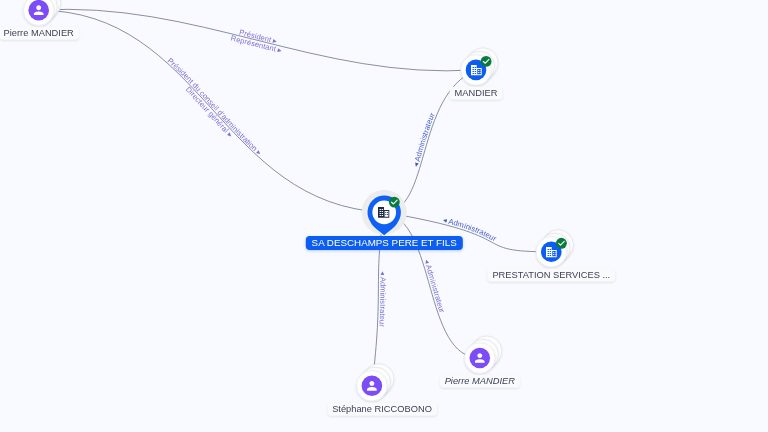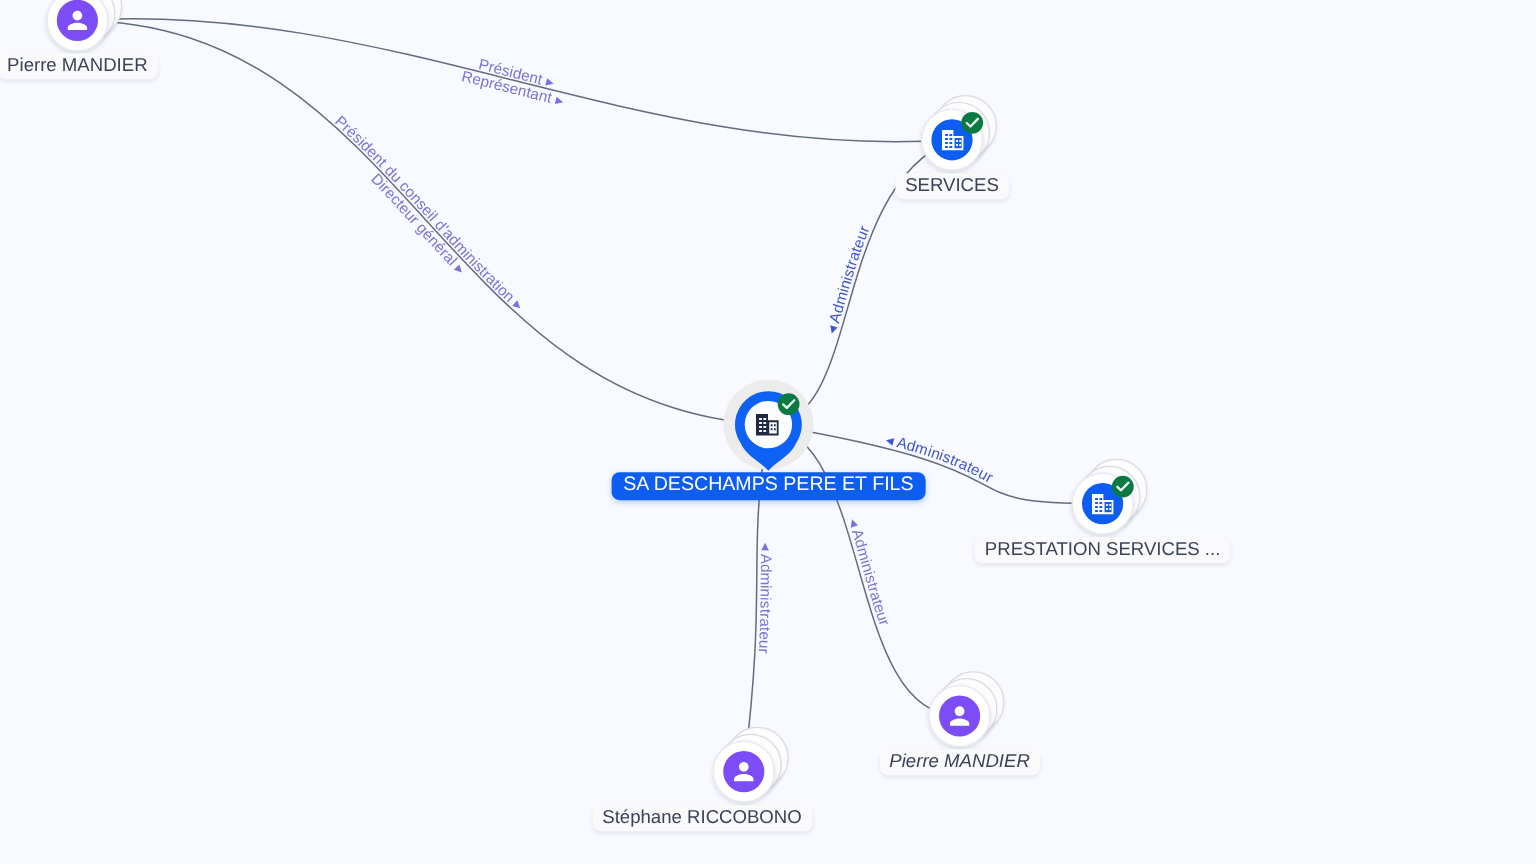--- a/index.html
+++ b/index.html
@@ -129,18 +129,18 @@
           <circle cx="375.34999999999997" cy="382.35" r="15.2" fill="#fdfdfe" stroke="#d9dbe4" stroke-width="0.62" filter="url(#softcard)"></circle>
           <circle cx="371.9" cy="385.8" r="15.2" fill="#ffffff" stroke="#e7e9f0" stroke-width="0.7" filter="url(#soft)"></circle>
           <circle cx="371.9" cy="385.8" r="10.3" fill="#7c4df7"></circle>
           <g transform="translate(364.65,378.55) scale(0.6041666666666666)">
             <path d="M12 12c2.21 0 4-1.79 4-4s-1.79-4-4-4-4 1.79-4 4 1.79 4 4 4zm0 2c-2.67 0-8 1.34-8 4v2h16v-2c0-2.66-5.33-4-8-4z" fill="#ffffff"></path>
           </g>
         </g>
       </g>
   </svg>
 <div class="nodelabel" style="left: 38.7px; top: 33.2px;"><span>Pierre MANDIER</span></div>
-    <div class="nodelabel" style="left: 476px; top: 92.9px;"><span>SERVICES</span></div>
+    <div class="nodelabel" style="left: 476px; top: 92.9px;"><span>MANDIER</span></div>
     <div class="nodelabel" style="left: 551.3px; top: 274.8px;"><span>PRESTATION SERVICES ...</span></div>
     <div class="nodelabel sel" style="left: 384.2px; top: 243.1px;"><span>SA DESCHAMPS PERE ET FILS</span></div>
     <div class="nodelabel" style="left: 479.8px; top: 381px; font-style: italic;"><span>Pierre MANDIER</span></div>
-    <div class="nodelabel" style="left: 351px; top: 408.8px;"><span>Stéphane RICCOBONO</span></div>
+    <div class="nodelabel" style="left: 382px; top: 408.8px;"><span>Stéphane RICCOBONO</span></div>
   </div>
 
 </body></html>

